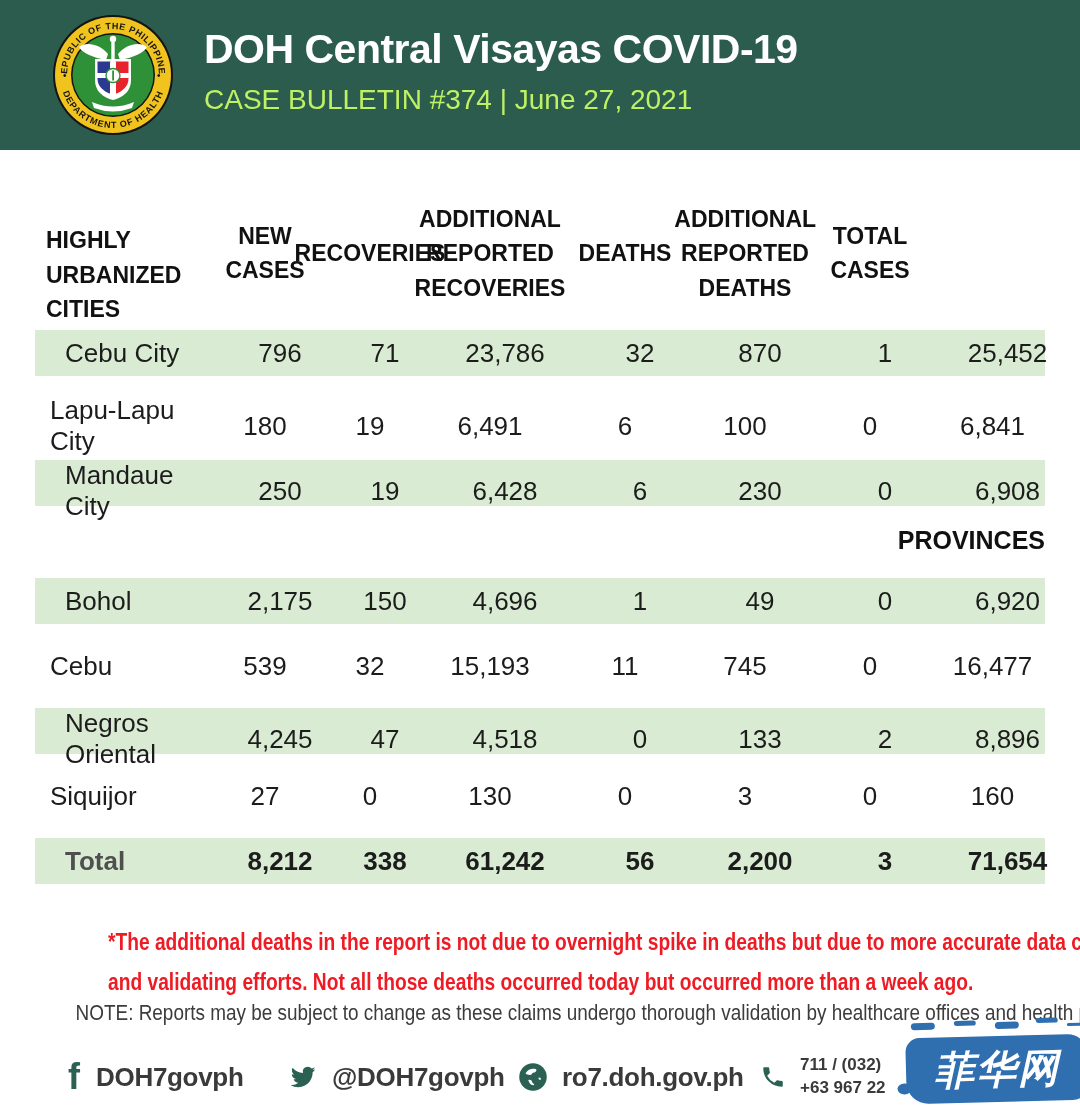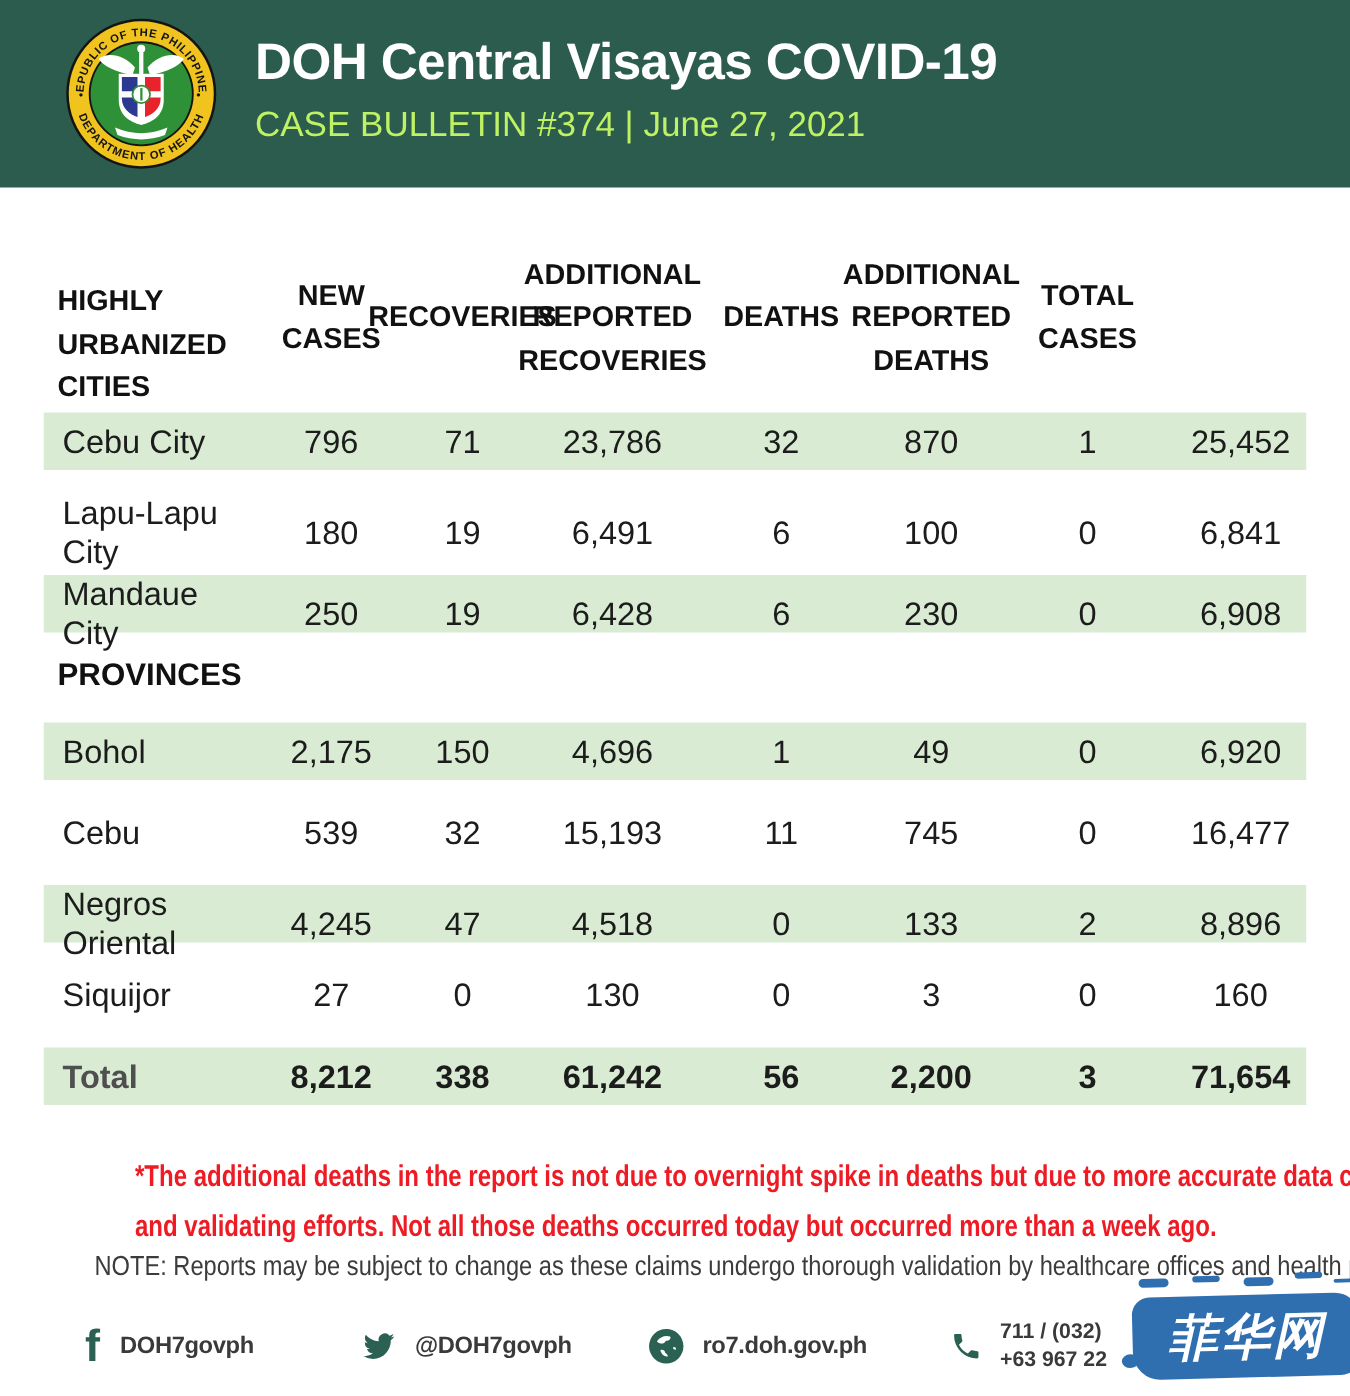--- a/index.html
+++ b/index.html
@@ -16,35 +16,35 @@
   .grid{display:grid;grid-template-columns:175px 110px 100px 140px 130px 110px 140px 105px;}
   .thead{position:absolute;top:180px;left:35px;width:1010px;}
   .thead .hcell{min-height:102px;display:flex;align-items:center;justify-content:center;text-align:center;
     font-weight:bold;font-size:23px;line-height:1.5;color:#111;}
   .thead .hcell.first{justify-content:flex-start;text-align:left;padding-left:11px;margin-top:43px;}
 
   .tbody{position:absolute;top:330px;left:35px;width:1010px;}
   .row{height:46px;align-items:center;margin-bottom:19px;font-size:26px;color:#1c1c1c;}
   .row .cell{text-align:center;}
   .row .name{text-align:left;padding-left:15px;}
-  .row.green{background:#d9ecd3;}
-  .section-label{font-size:25px;font-weight:bold;color:#111;margin:6px 0 23px 11px;height:30px;line-height:30px;}
+  .row.green{background:#d9ecd3;padding-left:15px;}
+  .section-label{font-size:25px;font-weight:bold;color:#111;margin:6px 0 23px 11px;height:30px;line-height:30px;text-align:right;}
   .row.total{font-weight:bold;}
   .row.total .name{color:#4f4f4f;}
 
   
   .warning{position:absolute;top:922px;left:0;width:1080px;text-align:center;color:#ee1b24;font-weight:bold;}
   .warning .wline{font-size:24px;line-height:40px;white-space:nowrap;transform:scaleX(0.8);transform-origin:50% 50%;}
   .note-line{position:absolute;top:1000px;left:0;width:1080px;text-align:center;color:#3c3c3c;font-size:22px;
     white-space:nowrap;transform:scaleX(0.86);transform-origin:50% 50%;}
 
   
   .footer{position:absolute;top:1042px;left:0;width:1080px;height:70px;}
   .social{position:absolute;display:flex;align-items:center;height:70px;color:#3a3a3a;font-weight:bold;}
-  .social .label{font-size:19px;letter-spacing:-.3px;}
+  .social .label{font-size:26px;letter-spacing:-.3px;}
   .fb{left:68px;}
   .tw{left:288px;}
   .web{left:518px;}
   .ph{left:760px;}
   .fb-glyph{font-size:36px;font-weight:bold;color:#2a6152;margin-right:16px;line-height:1;}
   .icon-svg{margin-right:14px;}
   .phone-lines{font-size:17px;line-height:1.35;}
 
   
   .watermark{position:absolute;top:1036px;right:-8px;width:182px;height:66px;background:#2f6fb0;

